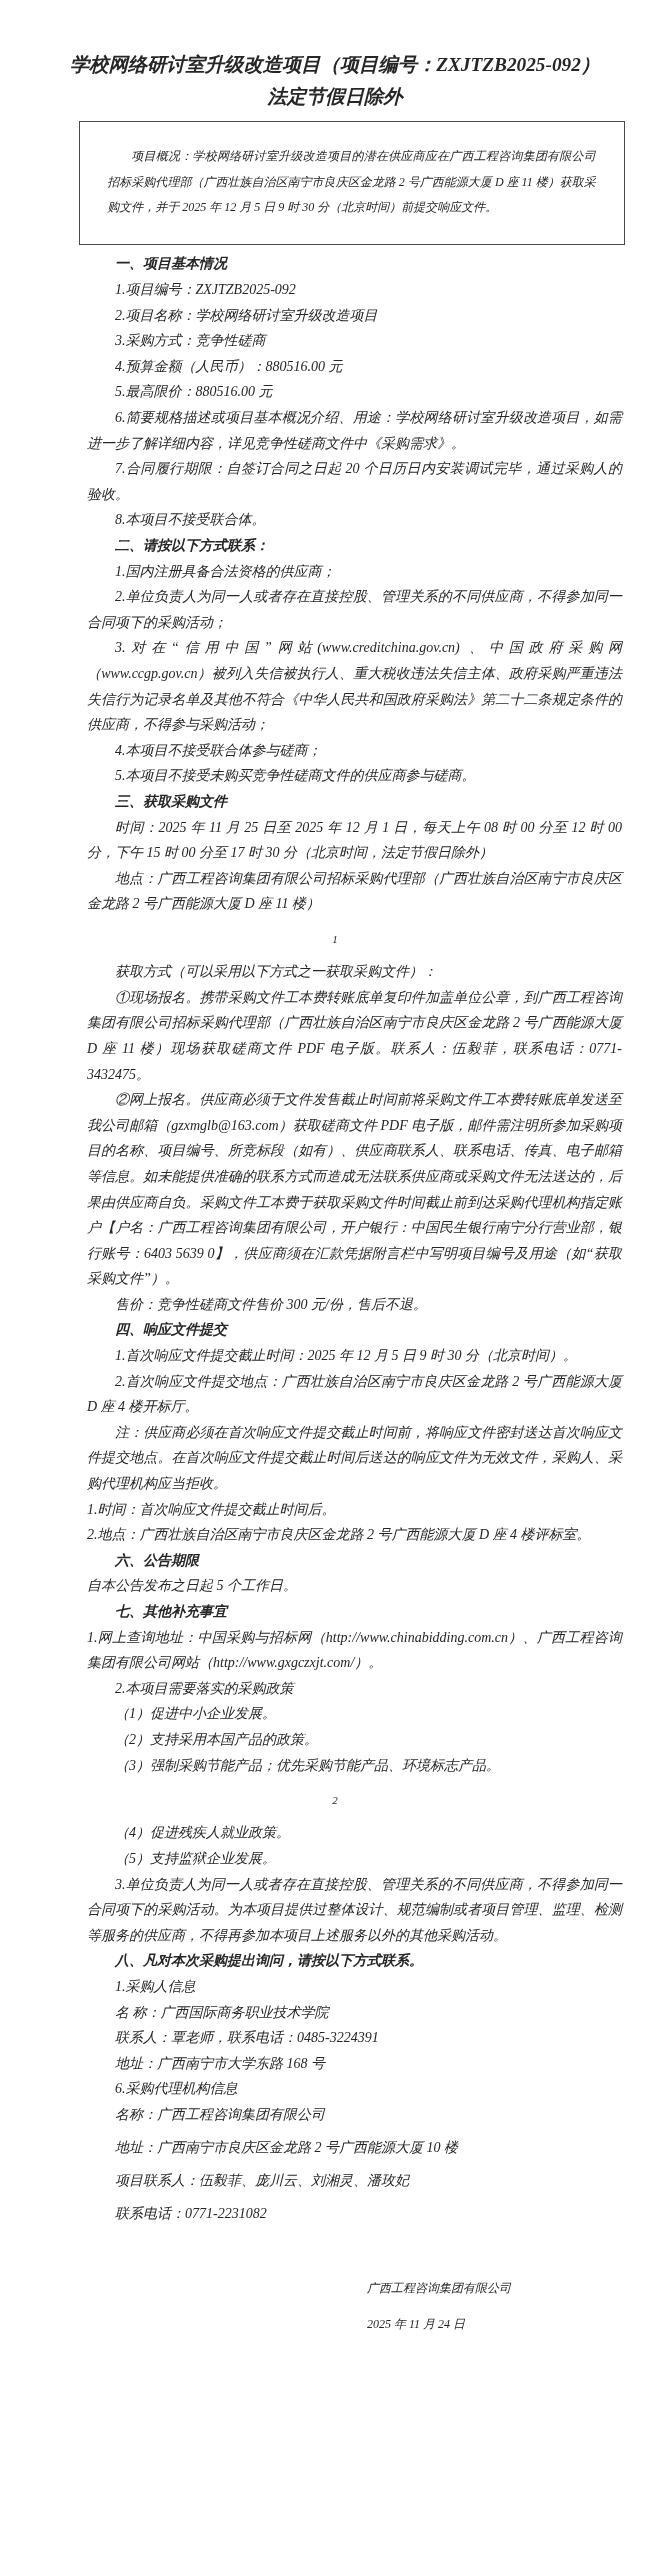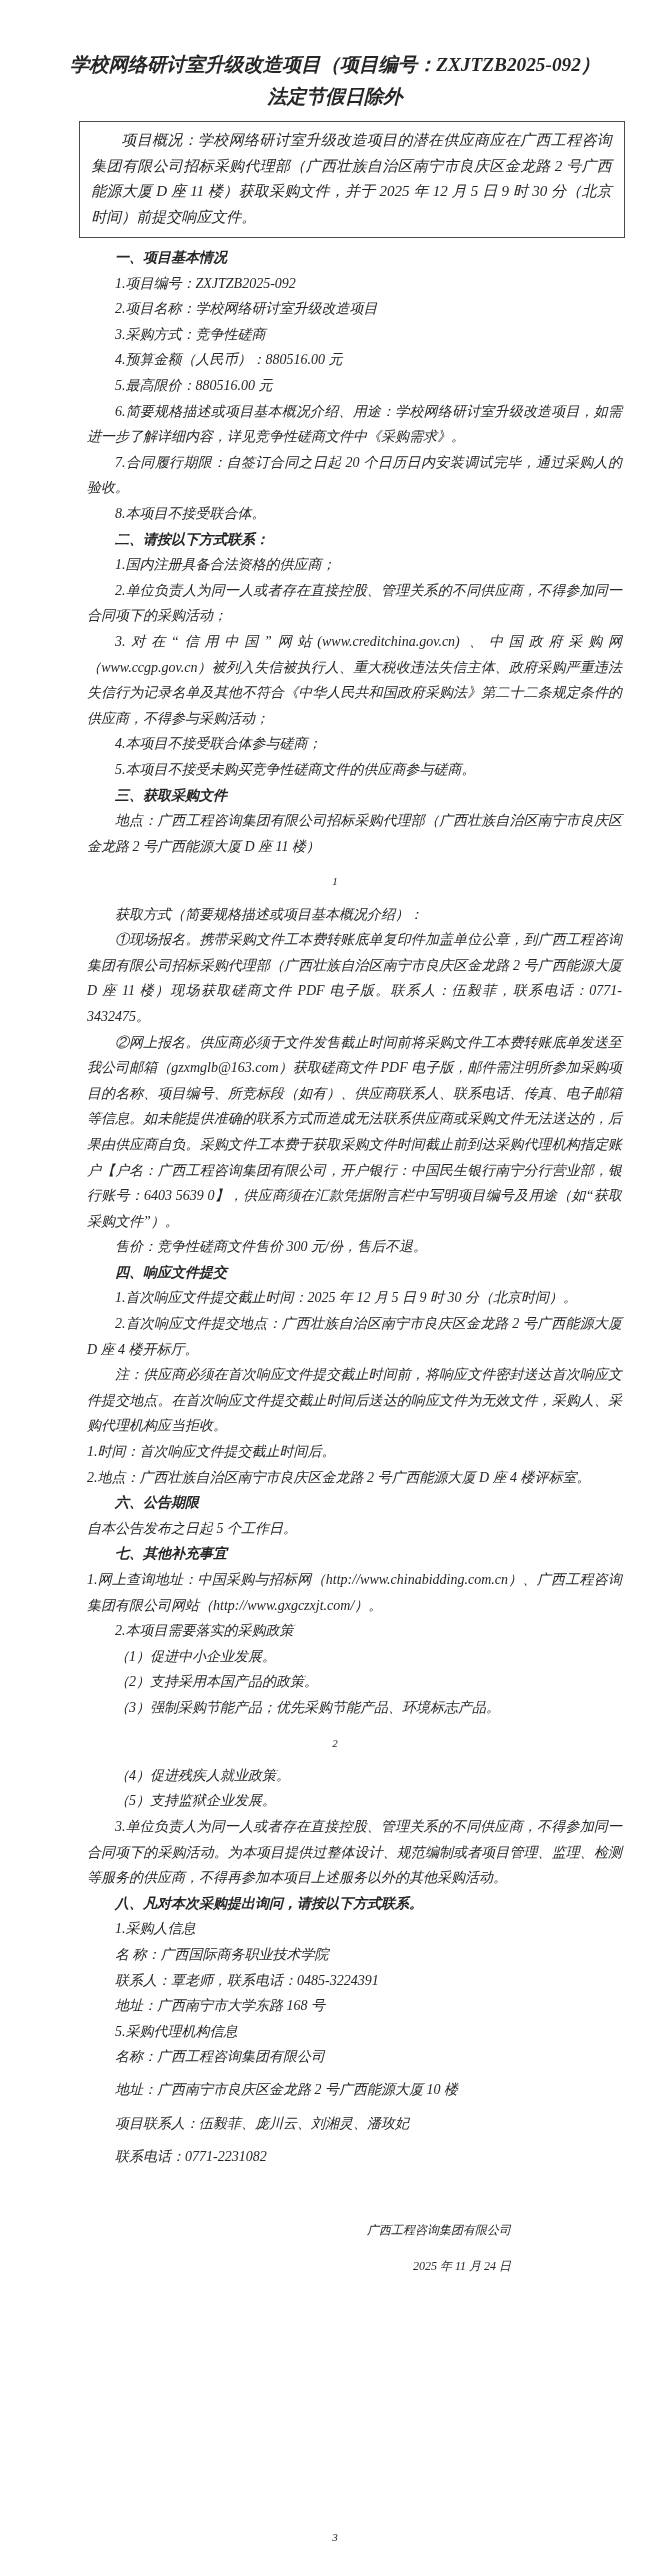--- a/index.html
+++ b/index.html
@@ -23,22 +23,22 @@
     font-size:19.3px;
     line-height:32px;
     margin:0 0 0 -39px; 
   }
   .overview-box{
     border:0.8px solid #4a4a4a;
     margin:8.4px -2.5px 6.7px -8.4px;
     padding:5.9px 11.7px 6.7px 11.7px;
   }
   .overview-box p{
-    margin:0;
-    font-size:15px;
+    margin:16px;
+    font-size:12px;
     line-height:25.6px;
     text-indent:2em;
     text-align:justify;
   }
   .doc-body p{
     margin:0;
     font-size:14px;
     line-height:25.6px;
     text-indent:2em;
     text-align:justify;
@@ -48,21 +48,21 @@
   .doc-body p.gap{margin-top:7.5px;}
   .doc-body p.pagenum{
     text-indent:0;
     text-align:center;
     margin:10px 0 6.7px -39px;
     font-size:11px;
   }
   .signature{
     margin:49px 111px 0 auto;
     width:max-content;
-    text-align:right;
+    text-align:left;
     font-size:12px;
     line-height:25px;
   }
   .signature .sig-date{margin-top:11px;}
   .final-pagenum{
     text-align:center;
     margin:252px 0 0 -39px;
     font-size:11px;
   }
 </style>
@@ -89,23 +89,24 @@
       <p class="">6.简要规格描述或项目基本概况介绍、用途：学校网络研讨室升级改造项目，如需进一步了解详细内容，详见竞争性磋商文件中《采购需求》。</p>
       <p class="">7.合同履行期限：自签订合同之日起 20 个日历日内安装调试完毕，通过采购人的验收。</p>
       <p class="">8.本项目不接受联合体。</p>
       <p class="heading">二、请按以下方式联系：</p>
       <p class="">1.国内注册具备合法资格的供应商；</p>
       <p class="">2.单位负责人为同一人或者存在直接控股、管理关系的不同供应商，不得参加同一合同项下的采购活动；</p>
       <p class="">3.对在“信用中国”网站(www.creditchina.gov.cn) 、中国政府采购网（www.ccgp.gov.cn）被列入失信被执行人、重大税收违法失信主体、政府采购严重违法失信行为记录名单及其他不符合《中华人民共和国政府采购法》第二十二条规定条件的供应商，不得参与采购活动；</p>
       <p class="">4.本项目不接受联合体参与磋商；</p>
       <p class="">5.本项目不接受未购买竞争性磋商文件的供应商参与磋商。</p>
       <p class="heading">三、获取采购文件</p>
+      <p class="">时间：2025 年 11 月 25 日至 2025 年 12 月 1 日，每天上午 08 时 00 分至 12 时 00 分，下午 15 时 00 分至 17 时 30 分（北京时间，法定节假日除外）</p>
       <p class="">地点：广西工程咨询集团有限公司招标采购代理部（广西壮族自治区南宁市良庆区金龙路 2 号广西能源大厦 D 座 11 楼）</p>
       <p class="pagenum">1</p>
-      <p class="">获取方式（简要规格描述或项目基本概况介绍）：</p>
+      <p class="">获取方式（可以采用以下方式之一获取采购文件）：</p>
       <p class="">①现场报名。携带采购文件工本费转账底单复印件加盖单位公章，到广西工程咨询集团有限公司招标采购代理部（广西壮族自治区南宁市良庆区金龙路 2 号广西能源大厦 D 座 11 楼）现场获取磋商文件 PDF 电子版。联系人：伍毅菲，联系电话：0771-3432475。</p>
       <p class="">②网上报名。供应商必须于文件发售截止时间前将采购文件工本费转账底单发送至我公司邮箱（gzxmglb@163.com）获取磋商文件 PDF 电子版，邮件需注明所参加采购项目的名称、项目编号、所竞标段（如有）、供应商联系人、联系电话、传真、电子邮箱等信息。如未能提供准确的联系方式而造成无法联系供应商或采购文件无法送达的，后果由供应商自负。采购文件工本费于获取采购文件时间截止前到达采购代理机构指定账户【户名：广西工程咨询集团有限公司，开户银行：中国民生银行南宁分行营业部，银行账号：6403 5639 0】，供应商须在汇款凭据附言栏中写明项目编号及用途（如“获取采购文件”）。</p>
       <p class="">售价：竞争性磋商文件售价 300 元/份，售后不退。</p>
       <p class="heading">四、响应文件提交</p>
       <p class="">1.首次响应文件提交截止时间：2025 年 12 月 5 日 9 时 30 分（北京时间）。</p>
       <p class="">2.首次响应文件提交地点：广西壮族自治区南宁市良庆区金龙路 2 号广西能源大厦 D 座 4 楼开标厅。</p>
       <p class="">注：供应商必须在首次响应文件提交截止时间前，将响应文件密封送达首次响应文件提交地点。在首次响应文件提交截止时间后送达的响应文件为无效文件，采购人、采购代理机构应当拒收。</p>
       <p class="flush">1.时间：首次响应文件提交截止时间后。</p>
       <p class="flush">2.地点：广西壮族自治区南宁市良庆区金龙路 2 号广西能源大厦 D 座 4 楼评标室。</p>
       <p class="heading">六、公告期限</p>
@@ -118,21 +119,21 @@
       <p class="">（3）强制采购节能产品；优先采购节能产品、环境标志产品。</p>
       <p class="pagenum">2</p>
       <p class="">（4）促进残疾人就业政策。</p>
       <p class="">（5）支持监狱企业发展。</p>
       <p class="">3.单位负责人为同一人或者存在直接控股、管理关系的不同供应商，不得参加同一合同项下的采购活动。为本项目提供过整体设计、规范编制或者项目管理、监理、检测等服务的供应商，不得再参加本项目上述服务以外的其他采购活动。</p>
       <p class="heading">八、凡对本次采购提出询问，请按以下方式联系。</p>
       <p class="">1.采购人信息</p>
       <p class="">名 称：广西国际商务职业技术学院</p>
       <p class="">联系人：覃老师，联系电话：0485-3224391</p>
       <p class="">地址：广西南宁市大学东路 168 号</p>
-      <p class="">5.采购代理机构信息</p>
+      <p class="">6.采购代理机构信息</p>
       <p class="">名称：广西工程咨询集团有限公司</p>
       <p class="gap">地址：广西南宁市良庆区金龙路 2 号广西能源大厦 10 楼</p>
       <p class="gap">项目联系人：伍毅菲、庞川云、刘湘灵、潘玫妃</p>
       <p class="gap">联系电话：0771-2231082</p>
     </div>
 
   <div class="signature">
     <div class="sig-org">广西工程咨询集团有限公司</div>
     <div class="sig-date">2025 年 11 月 24 日</div>
   </div>

